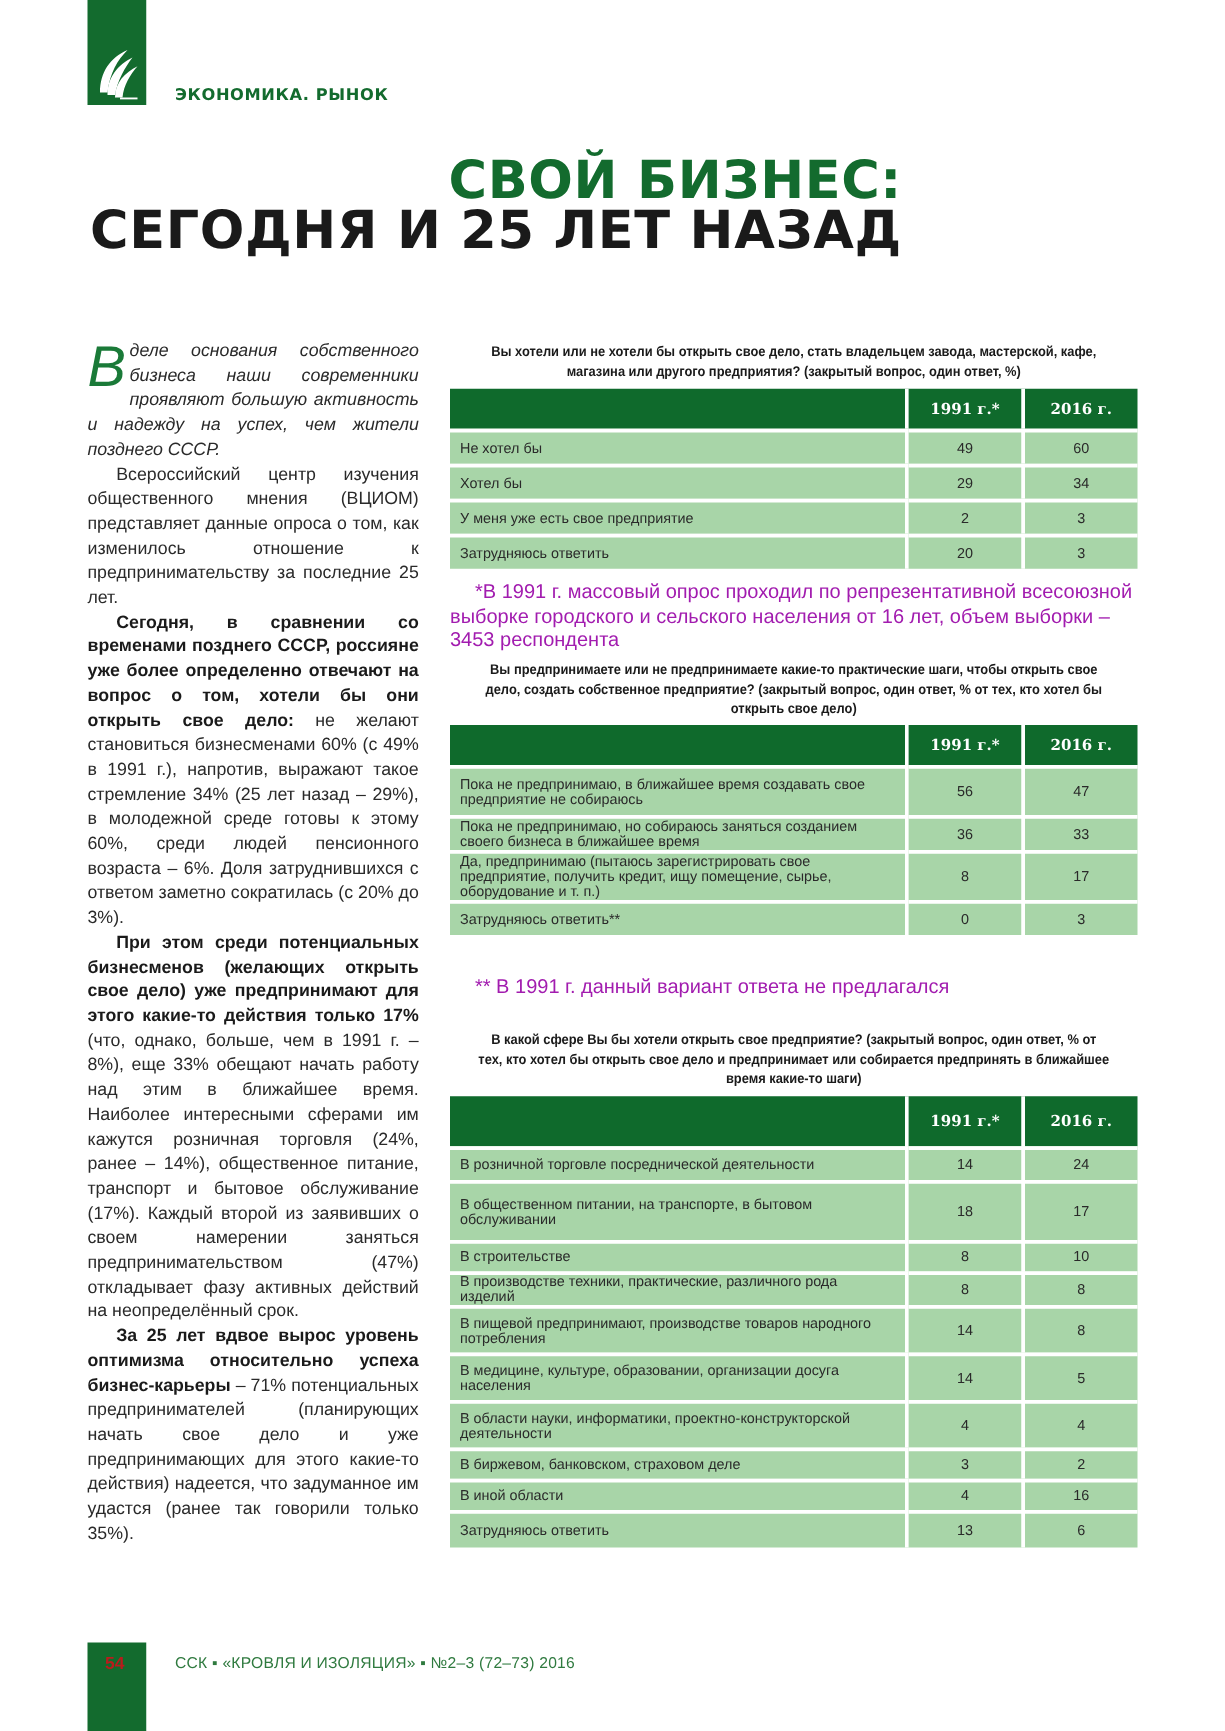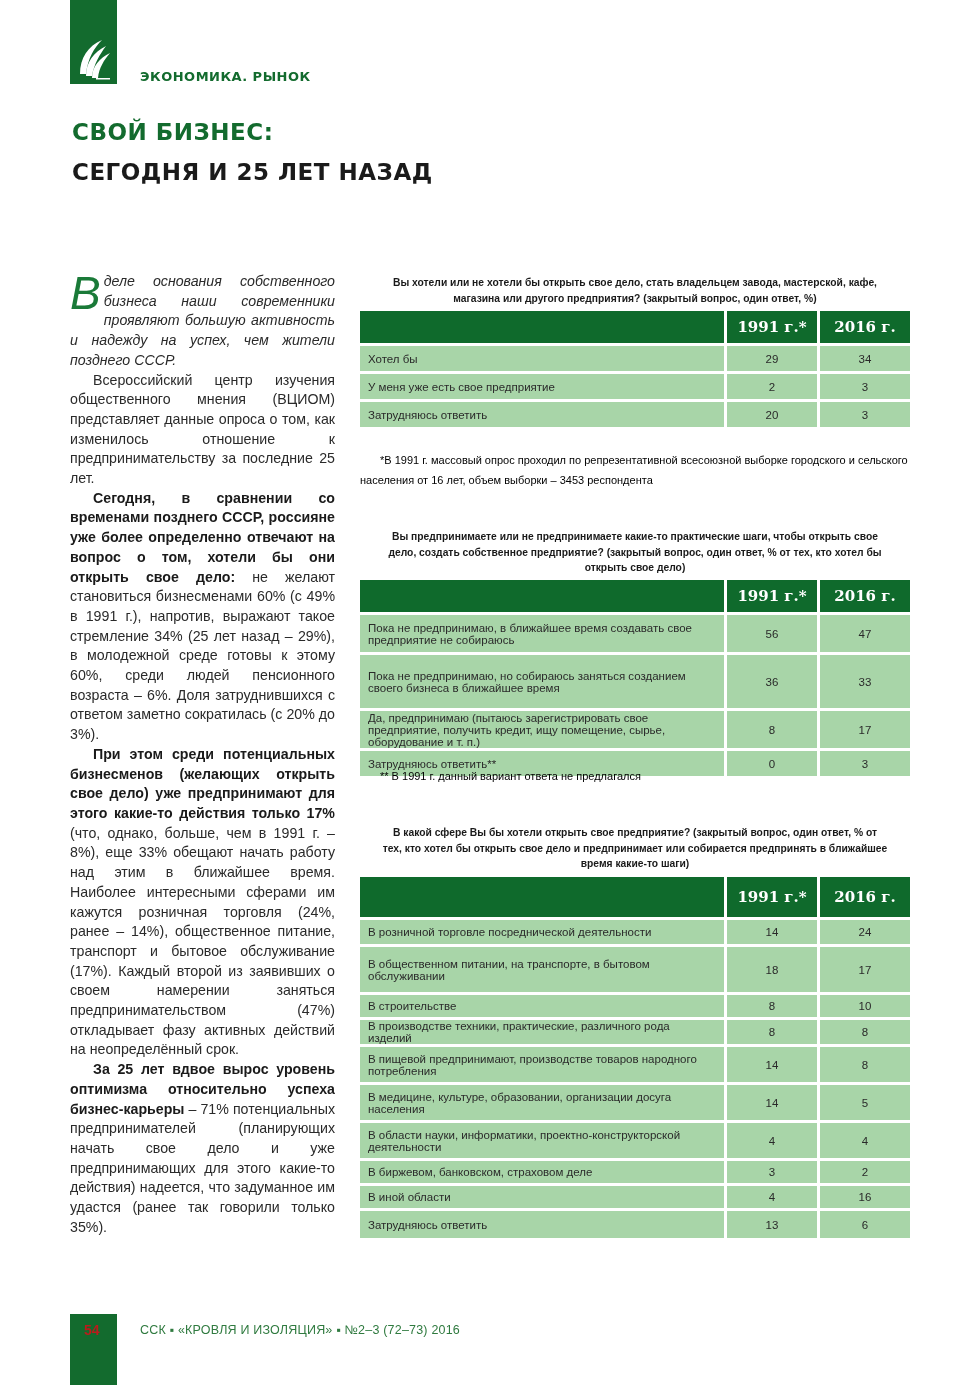--- a/index.html
+++ b/index.html
@@ -1,38 +1,38 @@
 <!DOCTYPE html>
 <html><head>
 <meta charset="utf-8">
 <style>
   html, body { margin: 0; padding: 0; background: #ffffff; }
   body { width: 980px; height: 1385px; position: relative; overflow: hidden; font-family: "Liberation Sans", sans-serif; color: #1f1f1f; }
   .logo-block { position: absolute; left: 70px; top: 0; width: 47px; height: 84px; background: #136b2e; }
   .logo-block svg { position: absolute; left: 6px; top: 36px; }
   .section-label { position: absolute; left: 140px; top: 69px; font-family: "DejaVu Sans", sans-serif; font-weight: bold; font-size: 13px; letter-spacing: 0.5px; color: #136b2e; }
-  .title { position: absolute; left: 72px; top: 112px; font-family: "DejaVu Sans", sans-serif; font-weight: bold; font-size: 23px; line-height: 40px; letter-spacing: 0.5px; }
+  .title { position: absolute; left: 72px; top: 124px; font-family: "DejaVu Sans", sans-serif; font-weight: bold; font-size: 42px; line-height: 40px; letter-spacing: 0.5px; text-align: right; }
   .title .l1 { color: #136b2e; display: block; }
   .title .l2 { color: #1a1a1a; display: block; }
 
   .col-left { position: absolute; left: 70px; top: 272px; width: 265px; font-size: 14.2px; line-height: 19.7px; color: #2a2a2a; text-align: justify; }
   .col-left p { margin: 0; text-indent: 23px; }
   .col-left p.lead { text-indent: 0; font-style: italic; }
   .col-left .dropcap { float: left; font-size: 46px; line-height: 38px; color: #1a7a38; font-style: italic; margin: 2px 3px 0 0; font-family: "Liberation Sans", sans-serif; }
   .col-left b { color: #1a1a1a; margin-top: 48px; }
 
   .q { position: absolute; left: 360px; width: 550px; text-align: center; font-family: "Liberation Sans", sans-serif; font-weight: bold; font-size: 11.2px; line-height: 15.5px; color: #1a1a1a; transform: scaleX(0.92); transform-origin: center top; }
   table.t { position: absolute; left: 360px; width: 550px; border-collapse: separate; border-spacing: 0 0; font-size: 11.5px; color: #2a2a2a; }
-  table.t th { background: #0f6a2c; color: #ffffff; font-family: "DejaVu Serif", serif; font-weight: bold; font-size: 15px; height: 30px; border-right: 3px solid #fff; }
+  table.t th { background: #0f6a2c; color: #ffffff; font-family: "DejaVu Serif", serif; font-weight: bold; font-size: 12px; height: 30px; border-right: 3px solid #fff; }
   table.t th:last-child { border-right: none; text-align: center; }
   table.t td { background: #a8d5a8; border-top: 3px solid #ffffff; border-right: 3px solid #ffffff; padding: 0 8px; }
   table.t td:last-child { border-right: none; }
   table.t td.num { text-align: center; width: 72px; }
   table.t th.num { width: 88px; }
-  .note { position: absolute; left: 360px; width: 555px; font-size: 11px; line-height: 19.5px; color: #000000; }
+  .note { position: absolute; left: 360px; width: 555px; font-size: 16px; line-height: 19.5px; color: #a21caf; margin-top: 13px; }
 
   .footer-block { position: absolute; left: 70px; top: 1314px; width: 47px; height: 71px; background: #136b2e; }
   .page-num { position: absolute; left: 84px; top: 1322px; color: #b91c1c; font-weight: bold; font-size: 14px; }
   .footer-text { position: absolute; left: 140px; top: 1323px; font-size: 12.5px; color: #2f7a3f; letter-spacing: 0.2px; }
 </style>
 </head>
 <body>
 
 <div class="logo-block">
   <svg width="36" height="46" viewBox="0 0 36 46">
@@ -61,20 +61,25 @@
 <table class="t" style="top:311px;">
   <thead>
       <tr>
     <th></th>
     <th class="num">1991 г.*</th>
     <th class="num">2016 г.</th>
   </tr>
     </thead>
   <tbody>
     <tr style="height:28px">
+        <td>Не хотел бы</td>
+        <td class="num">49</td>
+        <td class="num">60</td>
+      </tr>
+    <tr style="height:28px">
         <td>Хотел бы</td>
         <td class="num">29</td>
         <td class="num">34</td>
       </tr>
     <tr style="height:28px">
         <td>У меня уже есть свое предприятие</td>
         <td class="num">2</td>
         <td class="num">3</td>
       </tr>
     <tr style="height:28px">
@@ -94,21 +99,21 @@
     <th class="num">1991 г.*</th>
     <th class="num">2016 г.</th>
   </tr>
     </thead>
   <tbody>
     <tr style="height:40px">
         <td>Пока не предпринимаю, в ближайшее время создавать свое предприятие не собираюсь</td>
         <td class="num">56</td>
         <td class="num">47</td>
       </tr>
-    <tr style="height:56px">
+    <tr style="height:28px">
         <td>Пока не предпринимаю, но собираюсь заняться созданием своего бизнеса в ближайшее время</td>
         <td class="num">36</td>
         <td class="num">33</td>
       </tr>
     <tr style="height:40px">
         <td>Да, предпринимаю (пытаюсь зарегистрировать свое предприятие, получить кредит, ищу помещение, сырье, оборудование и т. п.)</td>
         <td class="num">8</td>
         <td class="num">17</td>
       </tr>
     <tr style="height:28px">

